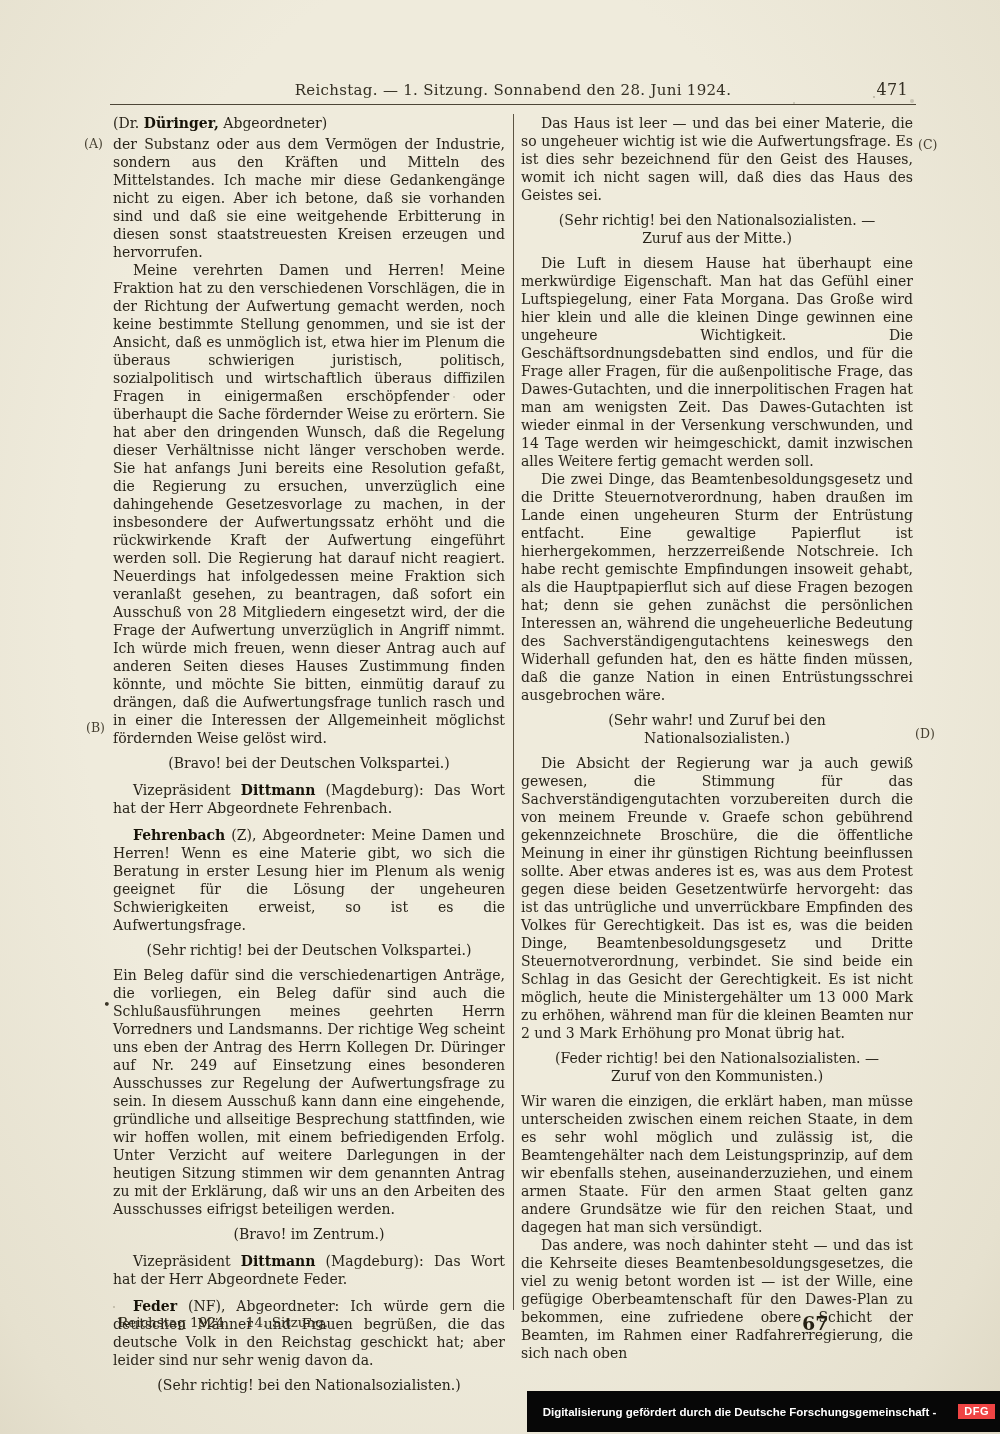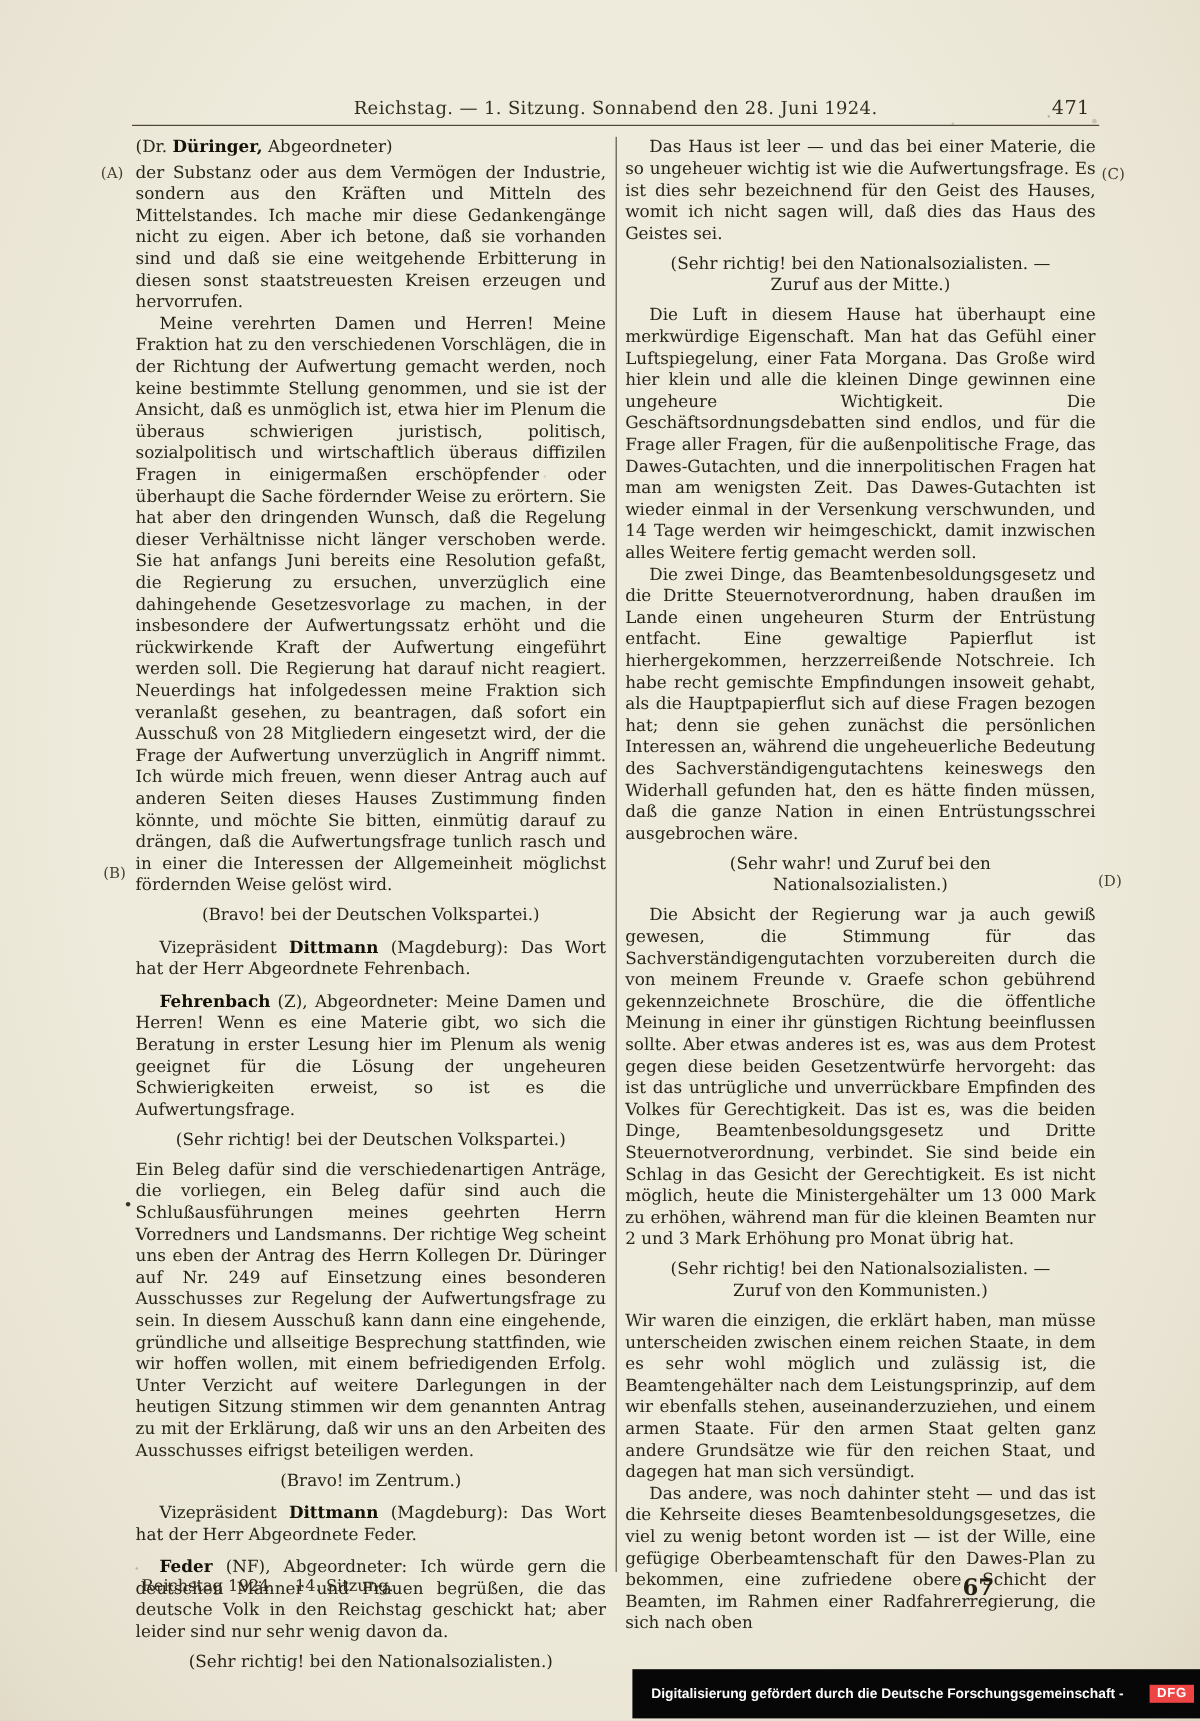--- a/index.html
+++ b/index.html
@@ -102,21 +102,21 @@
 
     <div class="divider"></div>
 
     <section class="col">
       <p class="para">Das Haus ist leer — und das bei einer Materie, die so ungeheuer wichtig ist wie die Aufwertungsfrage. Es ist dies sehr bezeichnend für den Geist des Hauses, womit ich nicht sagen will, daß dies das Haus des Geistes sei.</p>
       <p class="interjection">(Sehr richtig! bei den Nationalsozialisten. — Zuruf aus der Mitte.)</p>
       <p class="para">Die Luft in diesem Hause hat überhaupt eine merkwürdige Eigenschaft. Man hat das Gefühl einer Luftspiegelung, einer Fata Morgana. Das Große wird hier klein und alle die kleinen Dinge gewinnen eine ungeheure Wichtigkeit. Die Geschäftsordnungsdebatten sind endlos, und für die Frage aller Fragen, für die außenpolitische Frage, das Dawes-Gutachten, und die innerpolitischen Fragen hat man am wenigsten Zeit. Das Dawes-Gutachten ist wieder einmal in der Versenkung verschwunden, und 14 Tage werden wir heimgeschickt, damit inzwischen alles Weitere fertig gemacht werden soll.</p>
       <p class="para">Die zwei Dinge, das Beamtenbesoldungsgesetz und die Dritte Steuernotverordnung, haben draußen im Lande einen ungeheuren Sturm der Entrüstung entfacht. Eine gewaltige Papierflut ist hierhergekommen, herzzerreißende Notschreie. Ich habe recht gemischte Empfindungen insoweit gehabt, als die Hauptpapierflut sich auf diese Fragen bezogen hat; denn sie gehen zunächst die persönlichen Interessen an, während die ungeheuerliche Bedeutung des Sachverständigengutachtens keineswegs den Widerhall gefunden hat, den es hätte finden müssen, daß die ganze Nation in einen Entrüstungsschrei ausgebrochen wäre.</p>
       <p class="interjection">(Sehr wahr! und Zuruf bei den Nationalsozialisten.)</p>
       <p class="para">Die Absicht der Regierung war ja auch gewiß gewesen, die Stimmung für das Sachverständigengutachten vorzubereiten durch die von meinem Freunde v. Graefe schon gebührend gekennzeichnete Broschüre, die die öffentliche Meinung in einer ihr günstigen Richtung beeinflussen sollte. Aber etwas anderes ist es, was aus dem Protest gegen diese beiden Gesetzentwürfe hervorgeht: das ist das untrügliche und unverrückbare Empfinden des Volkes für Gerechtigkeit. Das ist es, was die beiden Dinge, Beamtenbesoldungsgesetz und Dritte Steuernotverordnung, verbindet. Sie sind beide ein Schlag in das Gesicht der Gerechtigkeit. Es ist nicht möglich, heute die Ministergehälter um 13 000 Mark zu erhöhen, während man für die kleinen Beamten nur 2 und 3 Mark Erhöhung pro Monat übrig hat.</p>
-      <p class="interjection">(Sehr richtig! bei den Nationalsozialisten. — Zuruf von den Kommunisten.)</p>
+      <p class="interjection">(Feder richtig! bei den Nationalsozialisten. — Zuruf von den Kommunisten.)</p>
       <p class="para flush">Wir waren die einzigen, die erklärt haben, man müsse unterscheiden zwischen einem reichen Staate, in dem es sehr wohl möglich und zulässig ist, die Beamtengehälter nach dem Leistungsprinzip, auf dem wir ebenfalls stehen, auseinanderzuziehen, und einem armen Staate. Für den armen Staat gelten ganz andere Grundsätze wie für den reichen Staat, und dagegen hat man sich versündigt.</p>
       <p class="para">Das andere, was noch dahinter steht — und das ist die Kehrseite dieses Beamtenbesoldungsgesetzes, die viel zu wenig betont worden ist — ist der Wille, eine gefügige Oberbeamtenschaft für den Dawes-Plan zu bekommen, eine zufriedene obere Schicht der Beamten, im Rahmen einer Radfahrerregierung, die sich nach oben</p>
     </section>
 
   </main>
 
   <div class="footer-left">Reichstag 1924.    14. Sitzung.</div>
   <div class="footer-right">67</div>
 
   <div class="dfg-banner">

